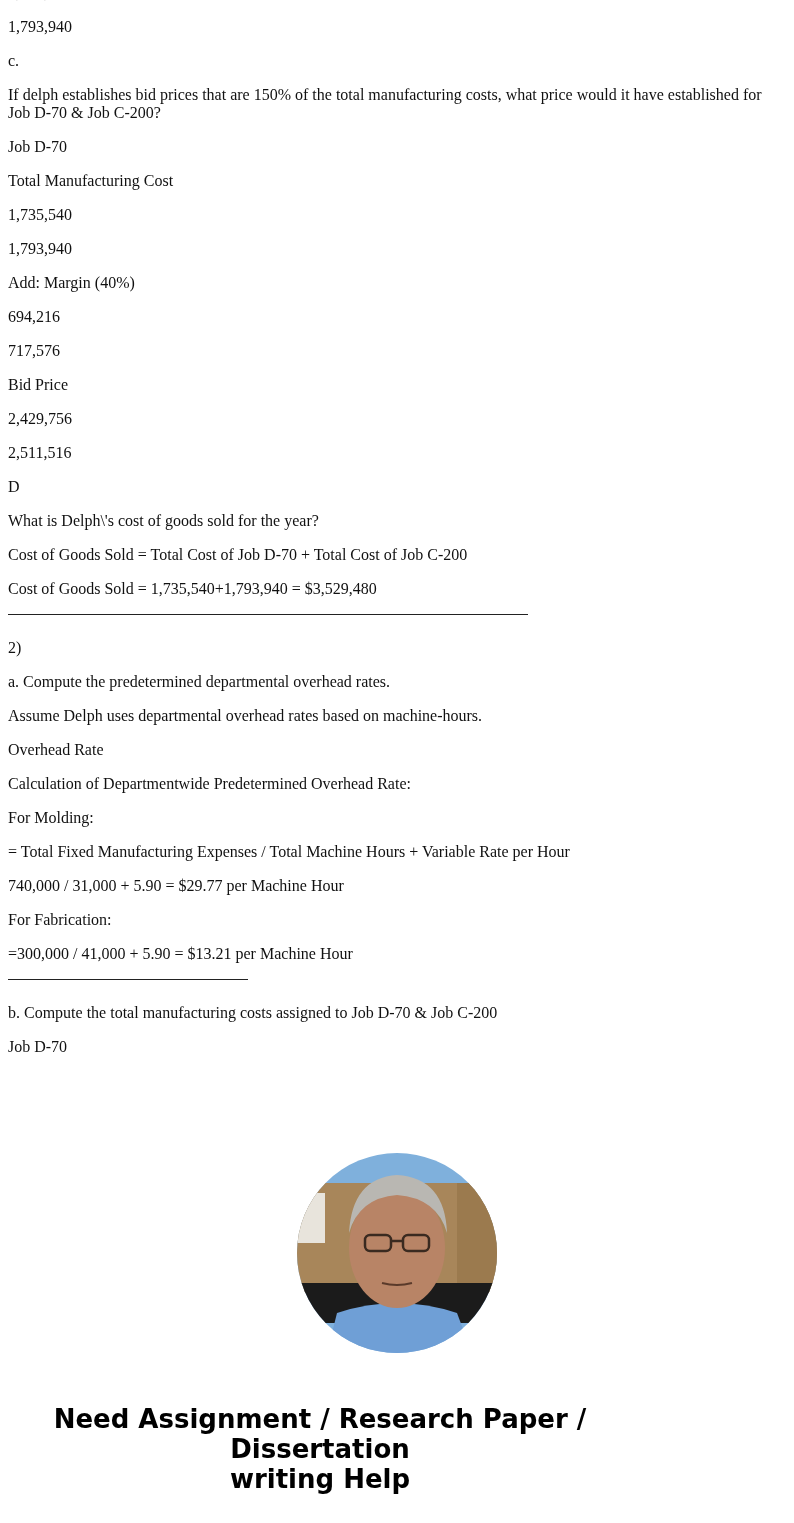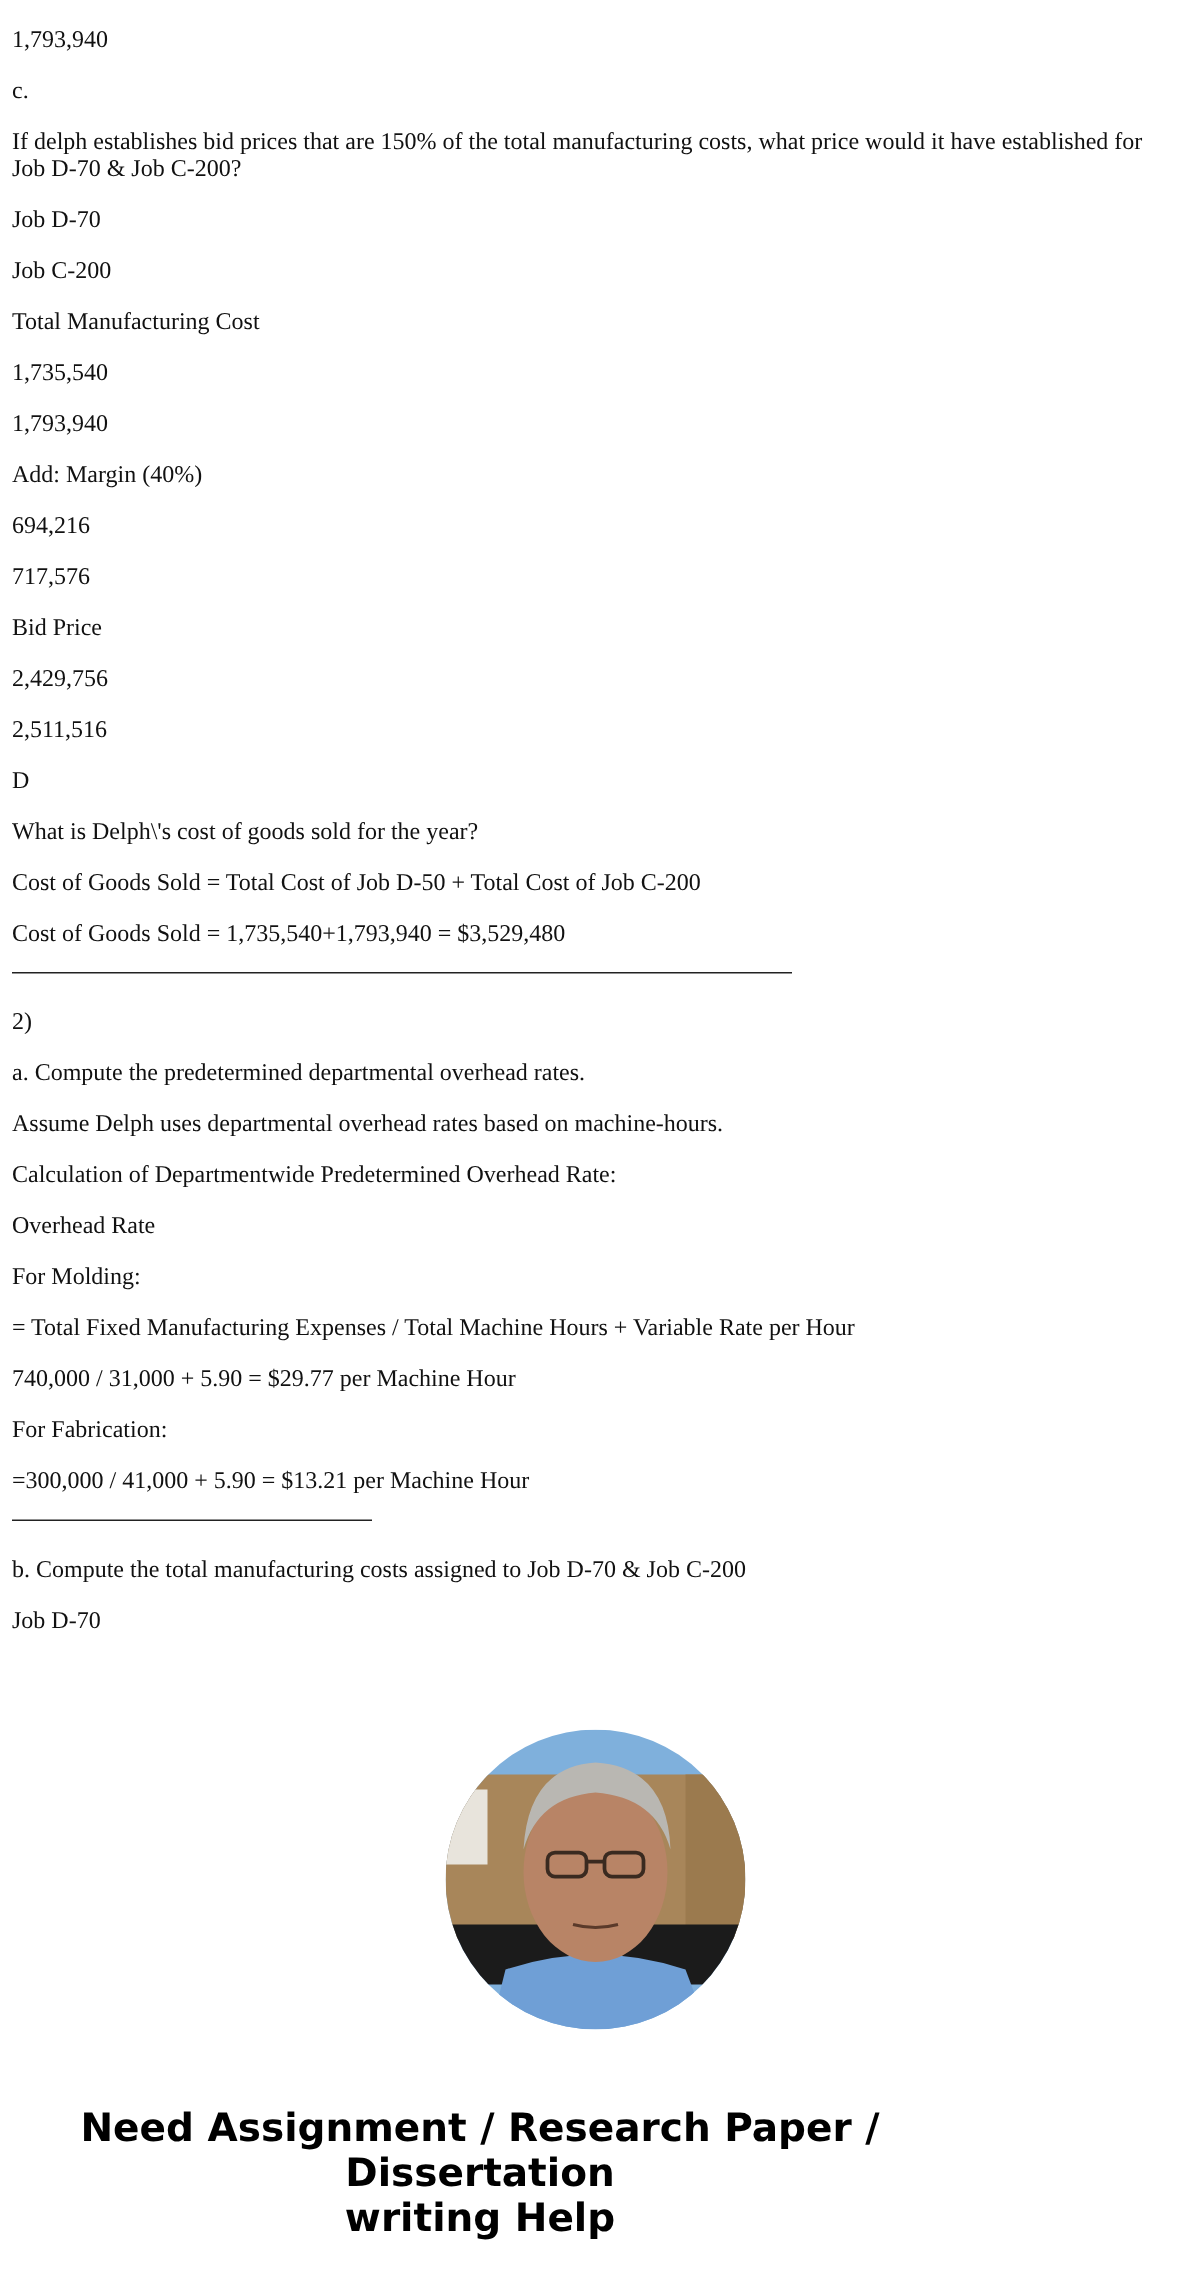--- a/index.html
+++ b/index.html
@@ -25,40 +25,39 @@
 </style>
 </head>
 <body>
 
 <div class="content">
   <p>1,735,540</p>
   <p>1,793,940</p>
   <p>c.</p>
   <p>If delph establishes bid prices that are 150% of the total manufacturing costs, what price would it have established for Job D-70 &amp; Job C-200?</p>
   <p>Job D-70</p>
-  <p>Job C-200</p>
   <p>Total Manufacturing Cost</p>
   <p>1,735,540</p>
   <p>1,793,940</p>
   <p>Add: Margin (40%)</p>
   <p>694,216</p>
   <p>717,576</p>
   <p>Bid Price</p>
   <p>2,429,756</p>
   <p>2,511,516</p>
   <p>D</p>
   <p>What is Delph\'s cost of goods sold for the year?</p>
-  <p>Cost of Goods Sold = Total Cost of Job D-50 + Total Cost of Job C-200</p>
+  <p>Cost of Goods Sold = Total Cost of Job D-70 + Total Cost of Job C-200</p>
   <p>Cost of Goods Sold = 1,735,540+1,793,940 = $3,529,480</p>
   <hr class="rule long">
   <p>2)</p>
   <p>a. Compute the predetermined departmental overhead rates.</p>
   <p>Assume Delph uses departmental overhead rates based on machine-hours.</p>
+  <p>Overhead Rate</p>
   <p>Calculation of Departmentwide Predetermined Overhead Rate:</p>
-  <p>Overhead Rate</p>
   <p>For Molding:</p>
   <p>= Total Fixed Manufacturing Expenses / Total Machine Hours + Variable Rate per Hour</p>
   <p>740,000 / 31,000 + 5.90 = $29.77 per Machine Hour</p>
   <p>For Fabrication:</p>
   <p>=300,000 / 41,000 + 5.90 = $13.21 per Machine Hour</p>
   <hr class="rule short">
   <p>b. Compute the total manufacturing costs assigned to Job D-70 &amp; Job C-200</p>
   <p>Job D-70</p>
 </div>
 

